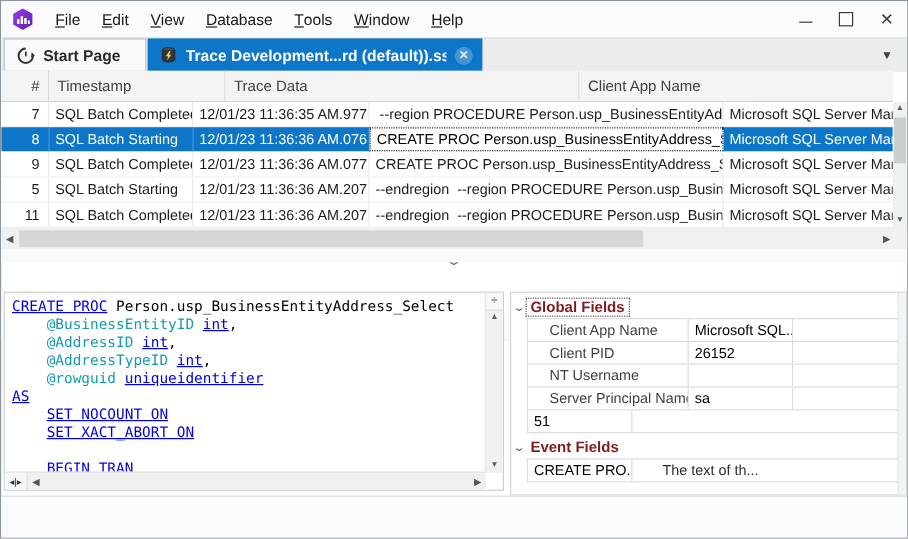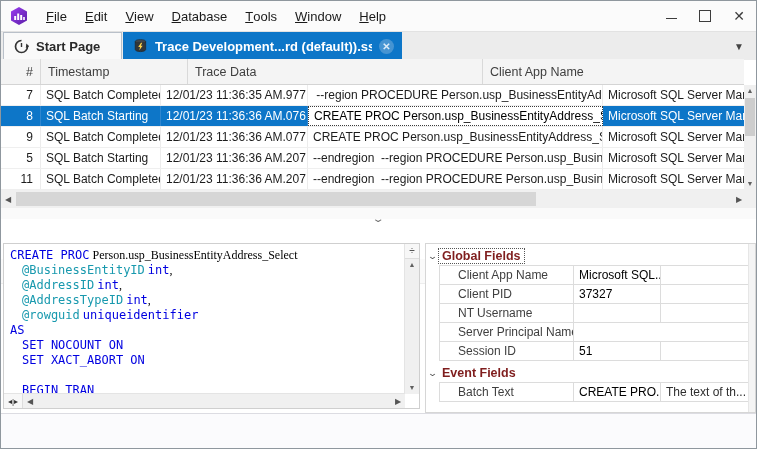--- a/index.html
+++ b/index.html
@@ -50,36 +50,36 @@
   
   .toolbar{position:absolute;top:218px;left:0;right:0;height:24px;background:#fafafa;border-bottom:1px solid #ededed;display:flex;align-items:center;margin-top:40px;}
   .tb-icon{width:18px;height:18px;margin-left:8px;display:flex;align-items:center;justify-content:center;}
   .icon-123{width:17px;height:13px;border:1px solid #4a4a4a;border-radius:2px;font-size:8.5px;font-weight:bold;color:#2e2e2e;display:flex;align-items:center;justify-content:center;margin-left:10px;}
   .tb-right{margin-left:auto;display:flex;align-items:center;margin-right:10px;gap:6px;}
   .layout-btn{width:22px;height:20px;display:flex;align-items:center;justify-content:center;border:1px solid transparent;}
   .layout-btn.sel{border:1px solid #c3c3c3;background:#f3f3f3;}
   
   .editor{position:absolute;top:242px;left:2px;width:417px;height:166px;border:1px solid #cfcfcf;background:#fff;box-sizing:border-box;}
   .code{position:absolute;top:2px;left:0;right:14px;bottom:14px;overflow:hidden;font-family:"DejaVu Sans Mono",monospace;font-size:12px;line-height:15px;padding:2px 0 0 6px;white-space:pre;}
-  .tk-kw{color:var(--kw);} .tk-var{color:var(--var);} .tk-id{color:#000;font-family:Liberation Serif, serif;}
+  .tk-kw{color:var(--kw);text-decoration:underline;} .tk-var{color:var(--var);} .tk-id{color:#000;}
   .ed-vscroll{position:absolute;top:0;right:0;width:14px;bottom:14px;background:#f0f0f0;border-left:1px solid #e4e4e4;}
   .ed-grip-v{height:14px;text-align:center;font-size:10px;line-height:13px;color:#555;background:#f7f7f7;border-bottom:1px solid #ddd;}
   .ed-hscroll{position:absolute;left:0;right:14px;bottom:0;height:14px;background:#f0f0f0;border-top:1px solid #e4e4e4;display:flex;align-items:center;}
   .ed-grip-h{width:18px;height:14px;background:#f7f7f7;border-right:1px solid #ddd;display:flex;align-items:center;justify-content:center;font-size:8px;color:#333;}
   .panel{position:absolute;top:242px;left:424px;width:331px;height:170px;border:1px solid #d6d6d6;background:#fff;box-sizing:border-box;font-size:12.5px;}
   .group-header{display:flex;align-items:center;height:18px;margin-top:3px;}
   .g-chev{width:13px;text-align:center;font-size:9px;color:#555;transform:scaleX(1.4);}
   .g-title{font-weight:bold;color:#7f1d1d;padding:0 3px;}
   .g-title.focus{outline:1px dotted #555;}
   .frows{margin-left:13px;border-top:1px solid #dcdcdc;border-left:1px solid #dcdcdc;width:313px;box-sizing:border-box;}
   .frow{display:flex;height:19px;border-bottom:1px solid #dcdcdc;box-sizing:border-box;}
   .fcell{box-sizing:border-box;border-right:1px solid #dcdcdc;display:flex;align-items:center;padding:0 5px;white-space:nowrap;overflow:hidden;font-size:12px;}
   .fl{width:134px;color:#3f3f3f;padding-left:18px;}
   .fv{width:87px;color:#000;}
-  .fd{flex:1;color:#2e2e2e;border-right:none;}
+  .fd{flex:1;color:#2e2e2e;border-right:none;margin-left:20px;}
   .panel-scrollstrip{position:absolute;top:0;right:0;bottom:0;width:6px;background:#f4f4f4;border-left:1px solid #e6e6e6;}
   
   .statusbar{position:absolute;top:412px;left:0;right:0;bottom:0;background:#fbfbfd;border-top:1px solid #dcdce2;}
 </style>
 </head>
 <body>
 
 <div class="window" style="--accent: #0d76c8; --kw: #0000e0; --var: #1899ae;">
 
   <div class="menubar">
@@ -258,45 +258,44 @@
         <span class="g-title focus">Global Fields</span>
       </div>
       <div class="frows">
         <div class="frow">
           <div class="fcell fl">Client App Name</div>
           <div class="fcell fv">Microsoft SQL...</div>
           <div class="fcell fd"></div>
         </div>
         <div class="frow">
           <div class="fcell fl">Client PID</div>
-          <div class="fcell fv">37327</div>
+          <div class="fcell fv">26152</div>
           <div class="fcell fd"></div>
         </div>
         <div class="frow">
           <div class="fcell fl">NT Username</div>
           <div class="fcell fv"></div>
           <div class="fcell fd"></div>
         </div>
         <div class="frow">
           <div class="fcell fl">Server Principal Name</div>
-          <div class="fcell fd"></div>
-        </div>
-        <div class="frow">
-          <div class="fcell fl">Session ID</div>
+          <div class="fcell fv">sa</div>
+          <div class="fcell fd"></div>
+        </div>
+        <div class="frow">
           <div class="fcell fv">51</div>
           <div class="fcell fd"></div>
         </div>
       </div>
       <div class="group-header">
         <span class="g-chev">⌄</span>
         <span class="g-title">Event Fields</span>
       </div>
       <div class="frows">
         <div class="frow">
-          <div class="fcell fl">Batch Text</div>
           <div class="fcell fv">CREATE PRO...</div>
           <div class="fcell fd">The text of th...</div>
         </div>
       </div>
     </div>
 
   <div class="statusbar"></div>
 </div>
 
 </body></html>

